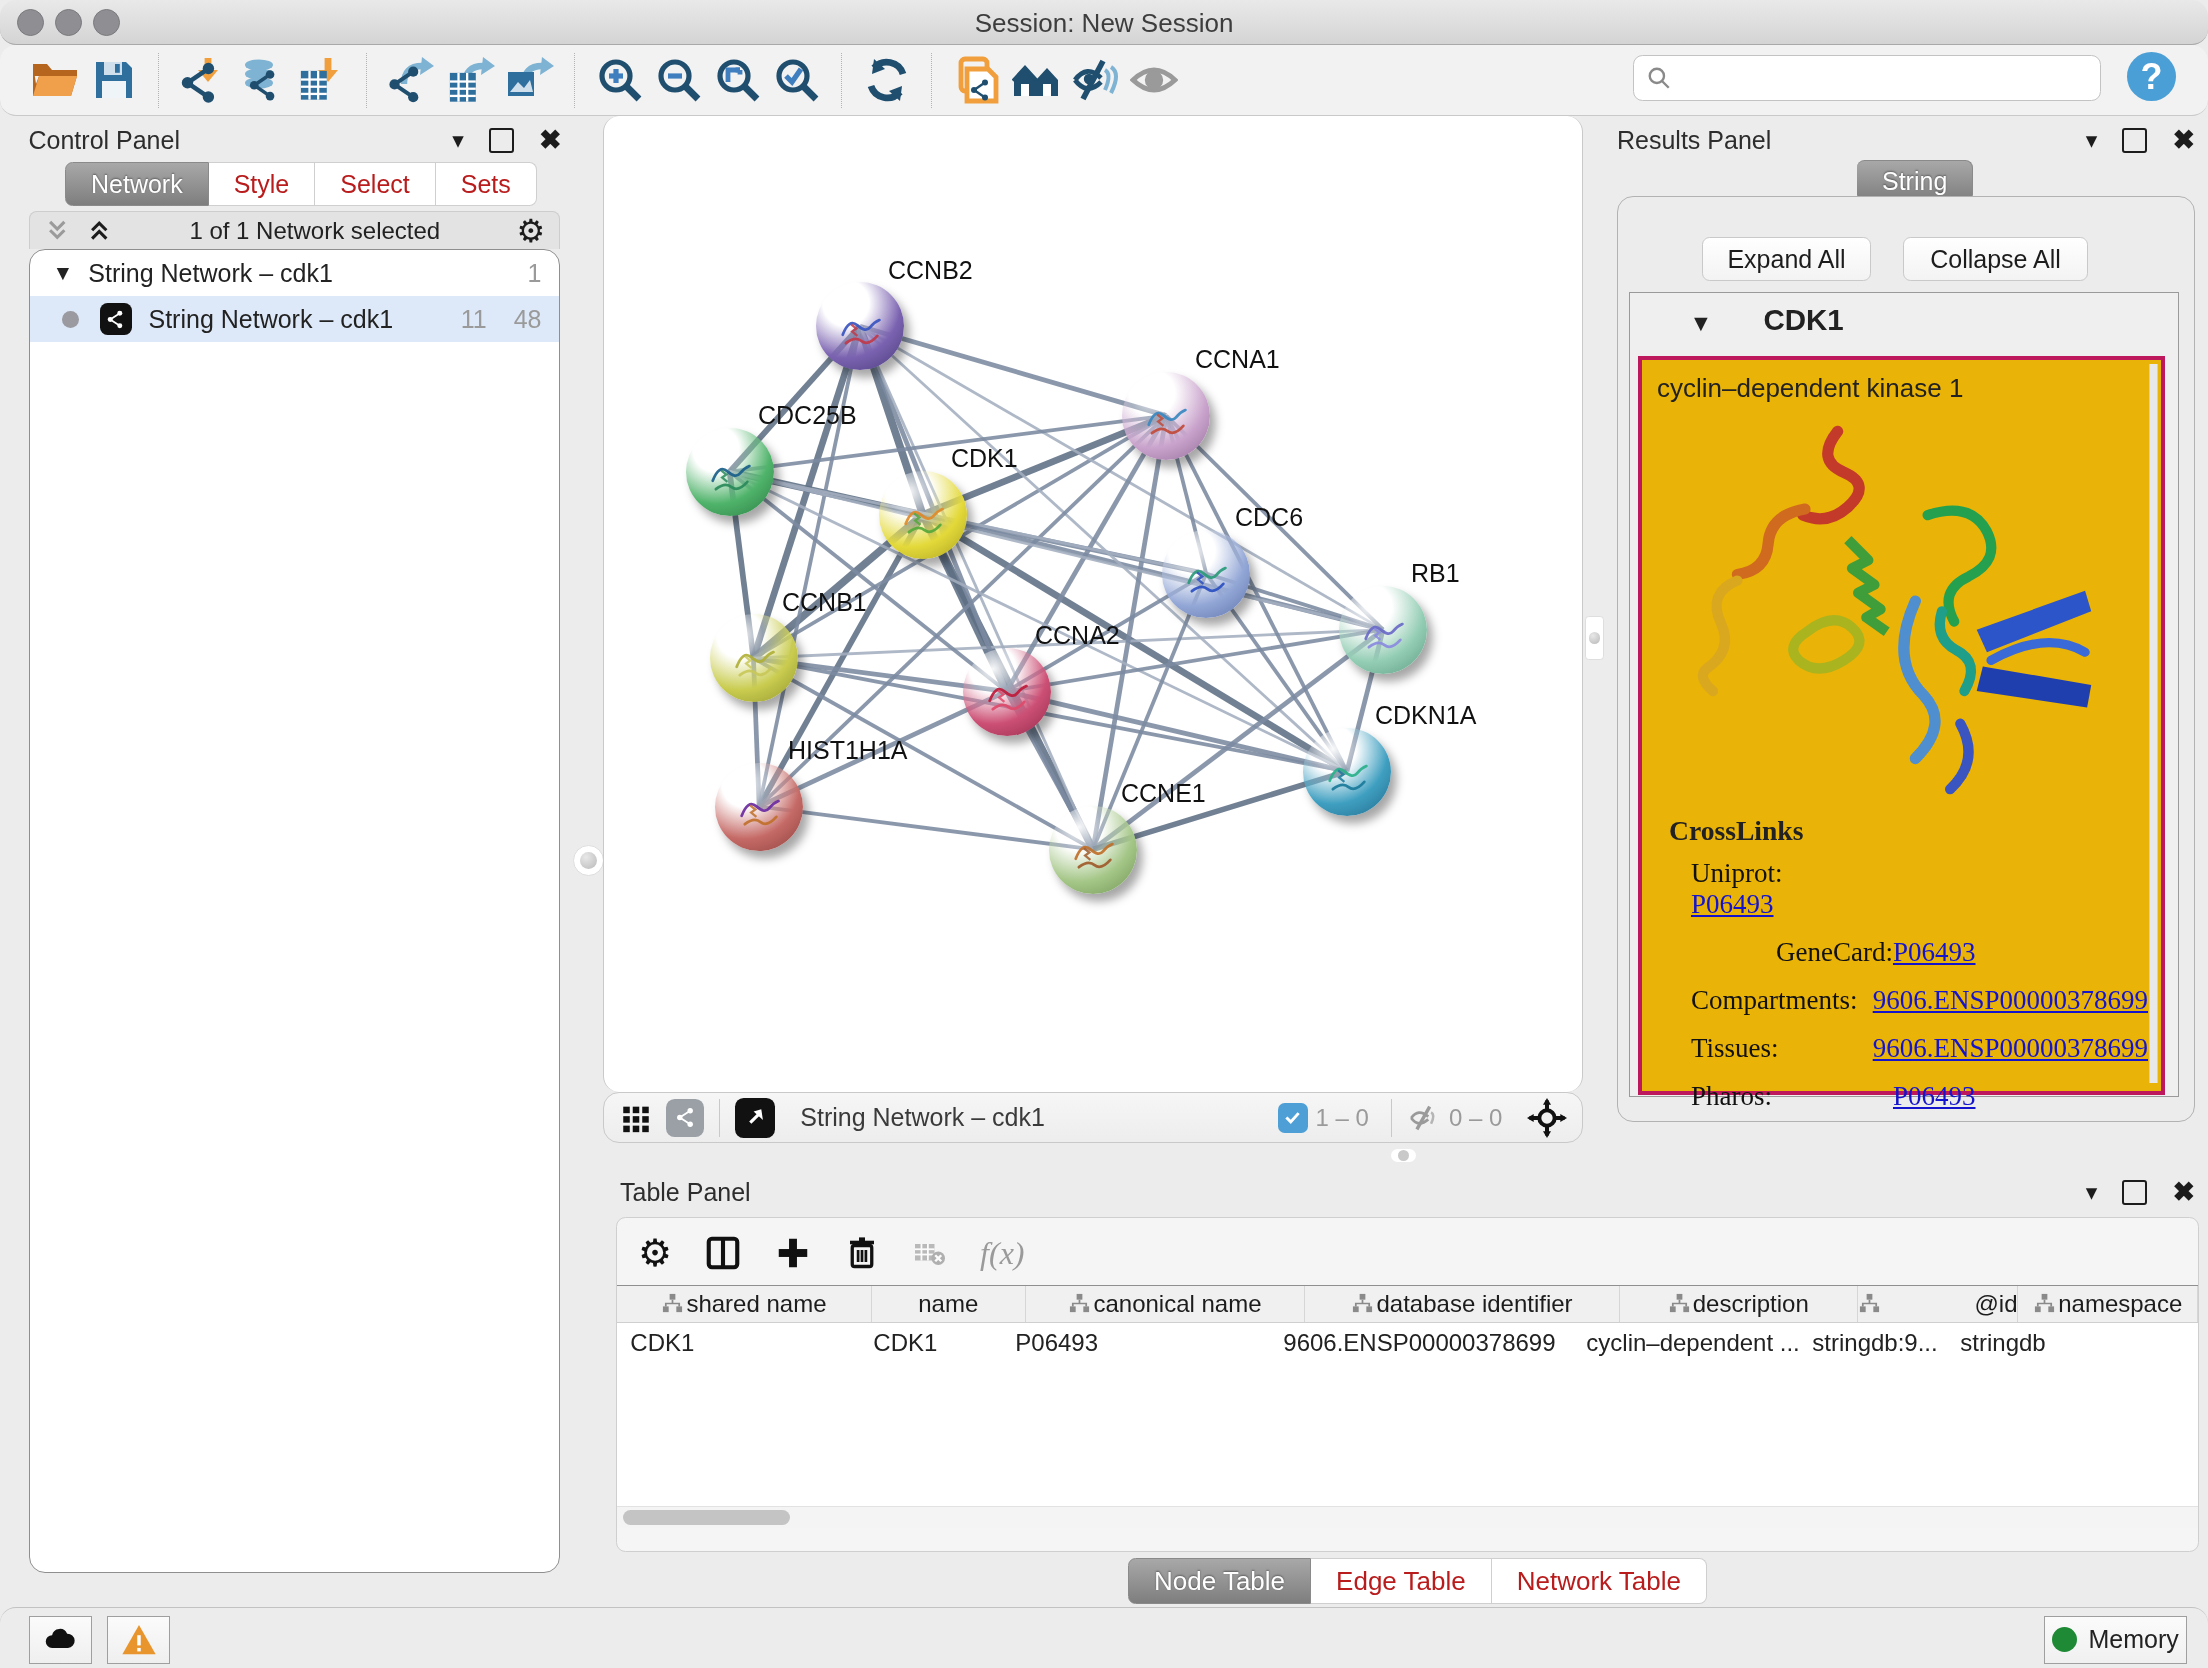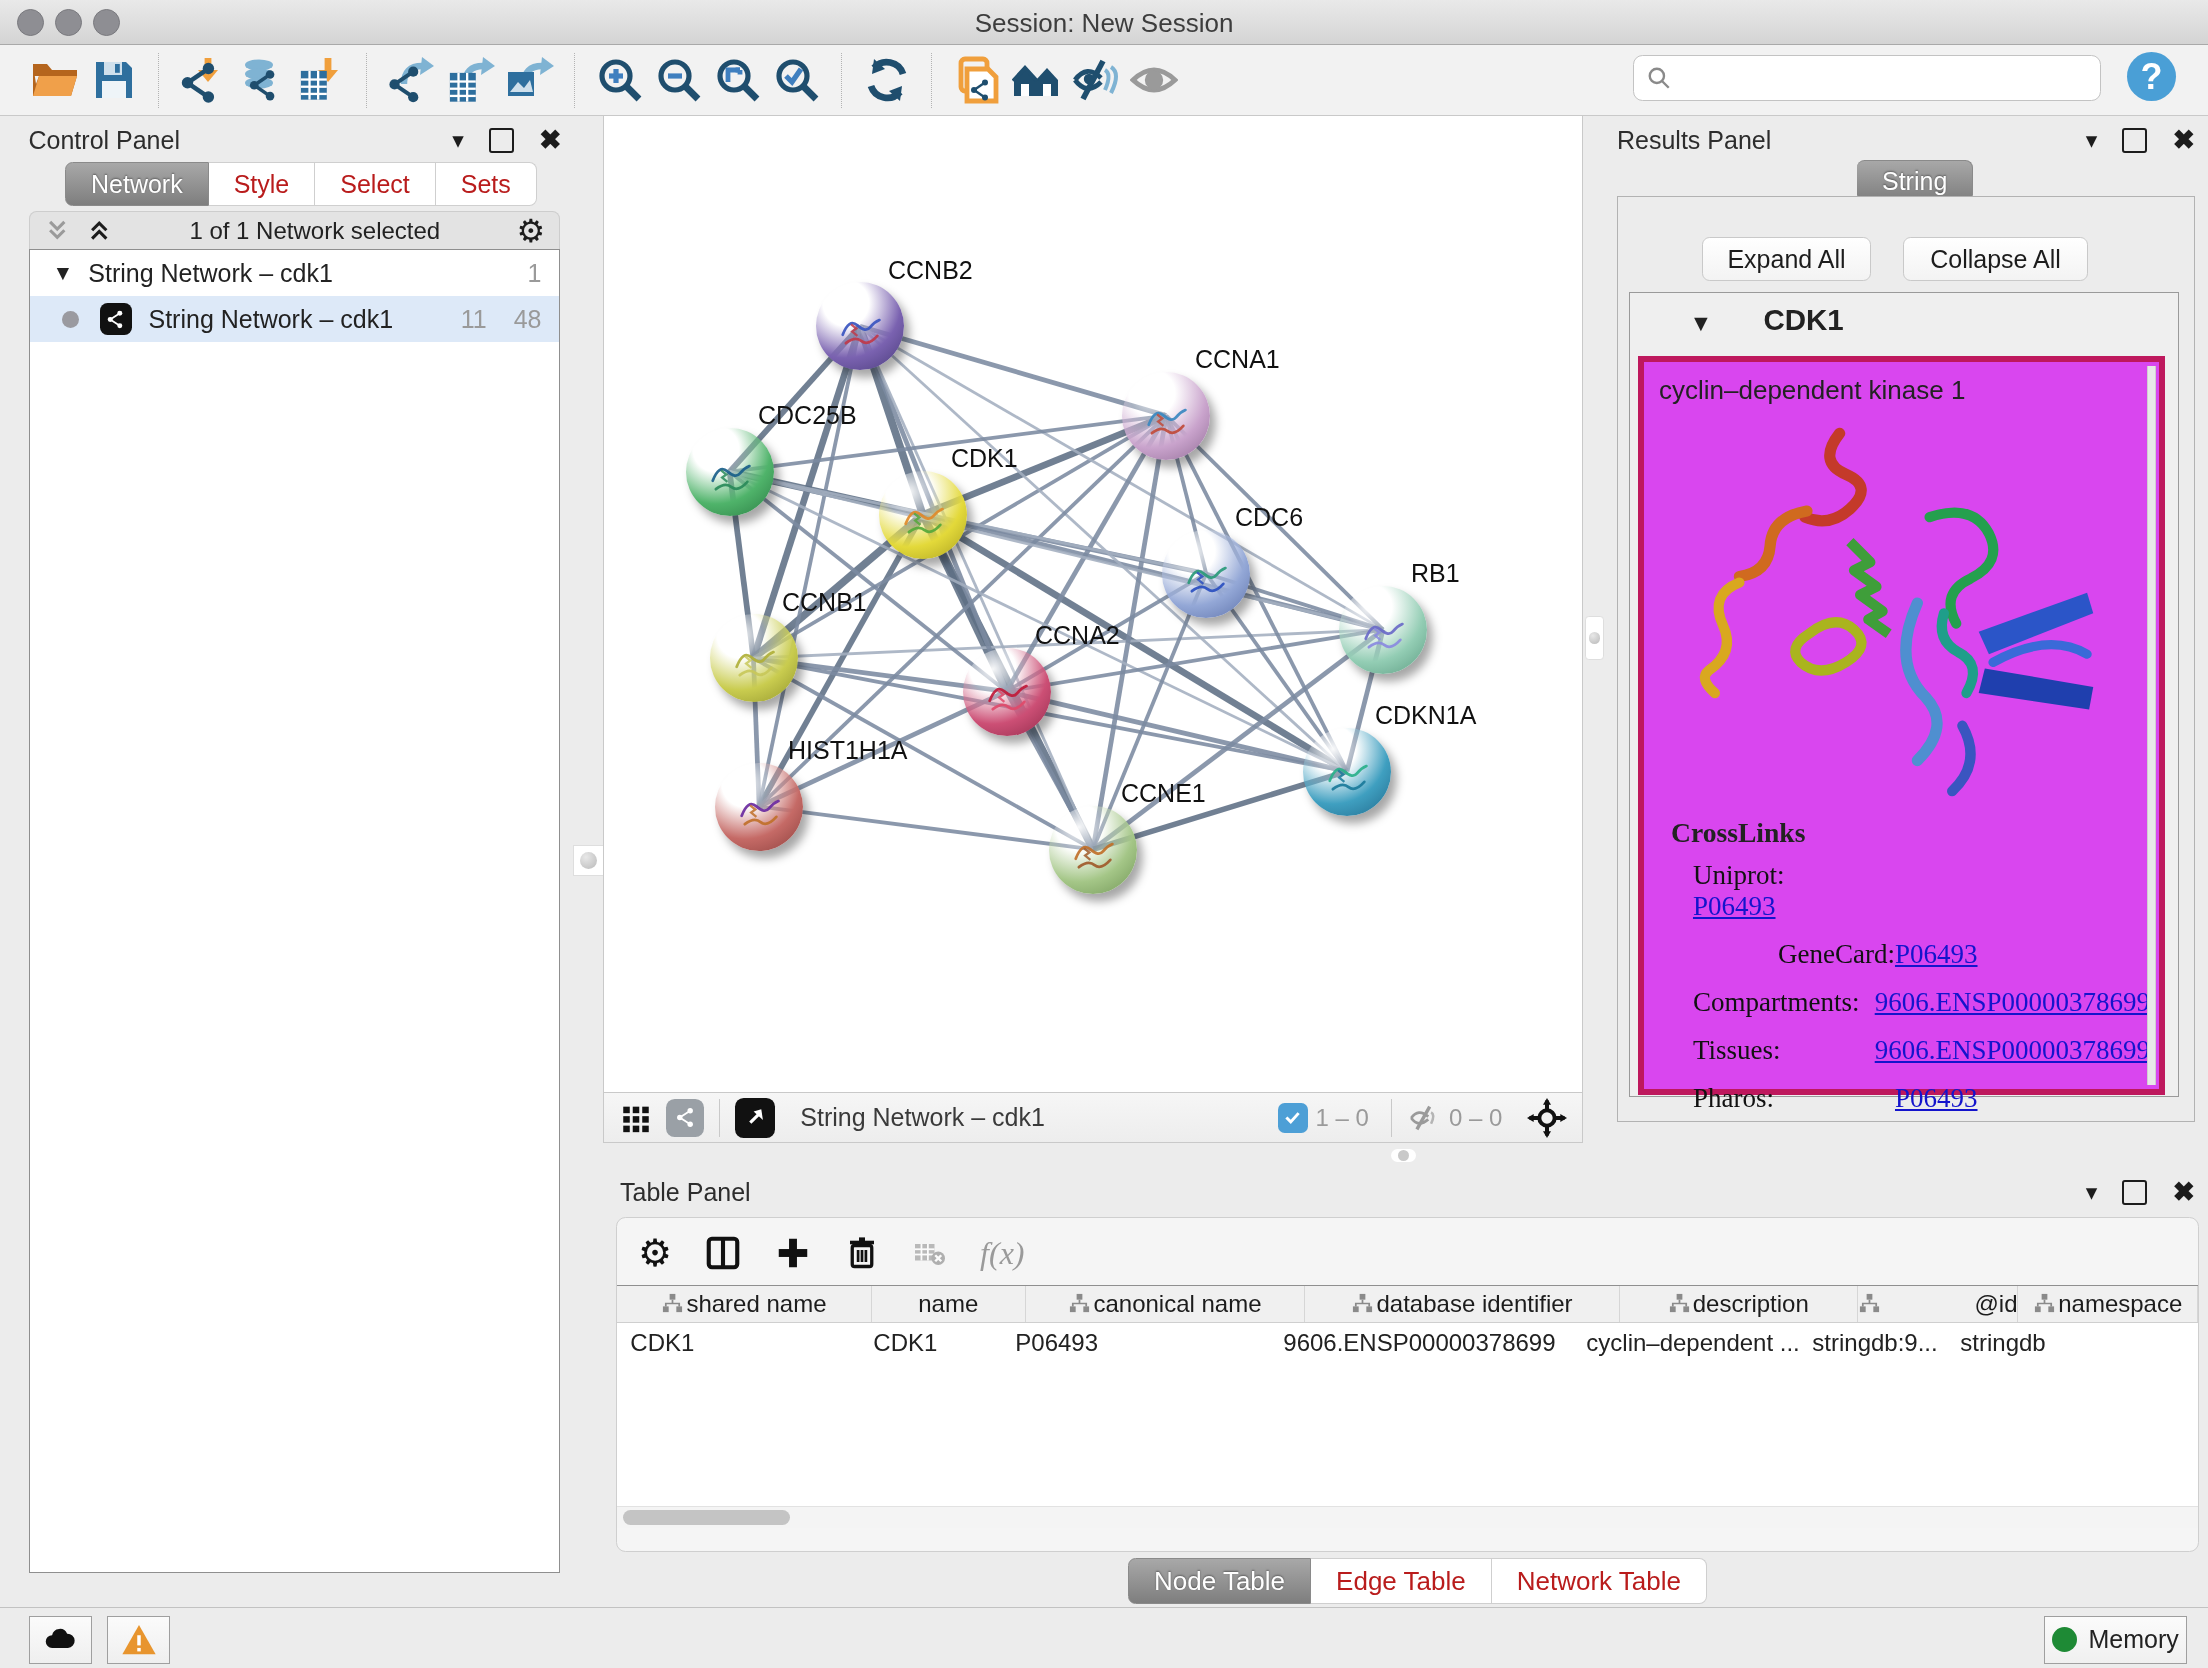--- a/index.html
+++ b/index.html
@@ -1,17 +1,17 @@
 <!DOCTYPE html>
 <html style="font-size:15px"><head>
 <meta charset="utf-8">
 <style>
   html,body{margin:0;padding:0;}
   body{width:2208px;height:1668px;background:#ececec;font-family:"Liberation Sans",sans-serif;color:#222;overflow:hidden;position:relative;}
-  .abs{position:absolute;}
+  .abs{position:absolute;border-radius:16px;}
   
   .titlebar{left:0;top:0;width:2208px;height:44px;background:linear-gradient(#e9e9e9,#d4d4d4);border-bottom:1px solid #a9a9a9;}
   .tlight{position:absolute;top:8.6px;width:25px;height:25px;border-radius:50%;background:#8e8e93;border:1px solid #79797e;}
   .wintitle{position:absolute;left:0;right:0;top:7.6px;text-align:center;font-size:26px;color:#3d3d3d;}
   
   .toolbar{left:0;top:45px;width:2208px;height:71px;background:#f2f2f2;border-bottom:1px solid #c9c9c9;display:flex;align-items:center;padding-left:25px;box-sizing:border-box;}
   .tbtn{width:59px;height:59px;display:flex;align-items:center;justify-content:center;flex:0 0 auto;}
   .tbtn svg{width:48px;height:48px;}
   .tsep{width:0;height:55px;border-left:1.9px dotted #b3b3b3;margin:0 15px;flex:0 0 auto;}
   .searchbox{position:absolute;right:107px;top:55px;width:468px;height:46px;background:#fff;border:1px solid #c3c3c3;border-radius:9.5px;display:flex;align-items:center;padding-left:11.4px;box-sizing:border-box;}
@@ -43,21 +43,21 @@
   .node svg{position:absolute;left:9.5px;top:15px;width:67px;height:63px;}
   .nlabel{position:absolute;font-size:25px;color:#111;white-space:nowrap;}
   .net-toolbar{left:603px;top:1092px;width:980px;height:51px;background:linear-gradient(#f6f6f6,#ededed);border:1px solid #c9c9c9;box-sizing:border-box;display:flex;align-items:center;padding:0 15px;}
   .nt-sep{width:0;height:38px;border-left:1px solid #c9c9c9;margin:0 15px;}
   .nt-text{font-size:25px;color:#3a3a3a;}
   .cnt{font-size:24px;color:#9a9a9a;margin:0 7.6px;}
   
   .rp-box{left:1617px;top:196px;width:578px;height:926px;background:#ececec;border:1.9px solid #b2b2b2;box-sizing:border-box;}
   .btn{background:linear-gradient(#ffffff,#f3f3f3);border:1px solid #c9c9c9;border-radius:7.6px;font-size:25px;display:flex;align-items:center;justify-content:center;color:#1c1c1c;}
   .rp-section{position:absolute;left:11.4px;top:95px;width:550px;height:805px;border:1.9px solid #9a9a9a;background:#efefef;box-sizing:border-box;}
-  .rp-inner{position:absolute;left:7.6px;top:63px;width:527px;height:739px;border:6px solid #be185d;background:#d946ef;box-sizing:border-box;}
+  .rp-inner{position:absolute;left:7.6px;top:63px;width:527px;height:739px;border:4px solid #be185d;background:#eab308;box-sizing:border-box;}
   .serif{font-family:"Liberation Serif",serif;}
   .xl-label{font-size:27px;color:#111;}
   .xl-link{font-size:27px;color:#1414cc;text-decoration:underline;}
   .rp-scroll{position:absolute;right:2.9px;top:3.8px;width:7.6px;height:719px;border-left:1px solid #cfcfcf;border-right:1px solid #cfcfcf;background:#e8e8e8;}
   
   .tp-box{left:616px;top:1217px;width:1583px;height:335px;background:#f5f5f5;border:1px solid #cfcfcf;border-radius:9.5px;box-sizing:border-box;}
   .tp-toolbar{display:flex;align-items:center;gap:32px;padding:13.3px 0 9.5px 21px;}
   .thead{display:flex;background:#f0f0f0;border-top:1.9px solid #8f8f8f;border-bottom:1px solid #cfcfcf;height:36px;align-items:center;font-size:24px;color:#1c1c1c;}
   .th{display:flex;align-items:center;justify-content:center;gap:2px;border-right:1px solid #d6d6d6;height:100%;overflow:hidden;white-space:nowrap;box-sizing:border-box;}
   .trow{display:flex;height:40px;align-items:center;font-size:24px;background:#fff;}

